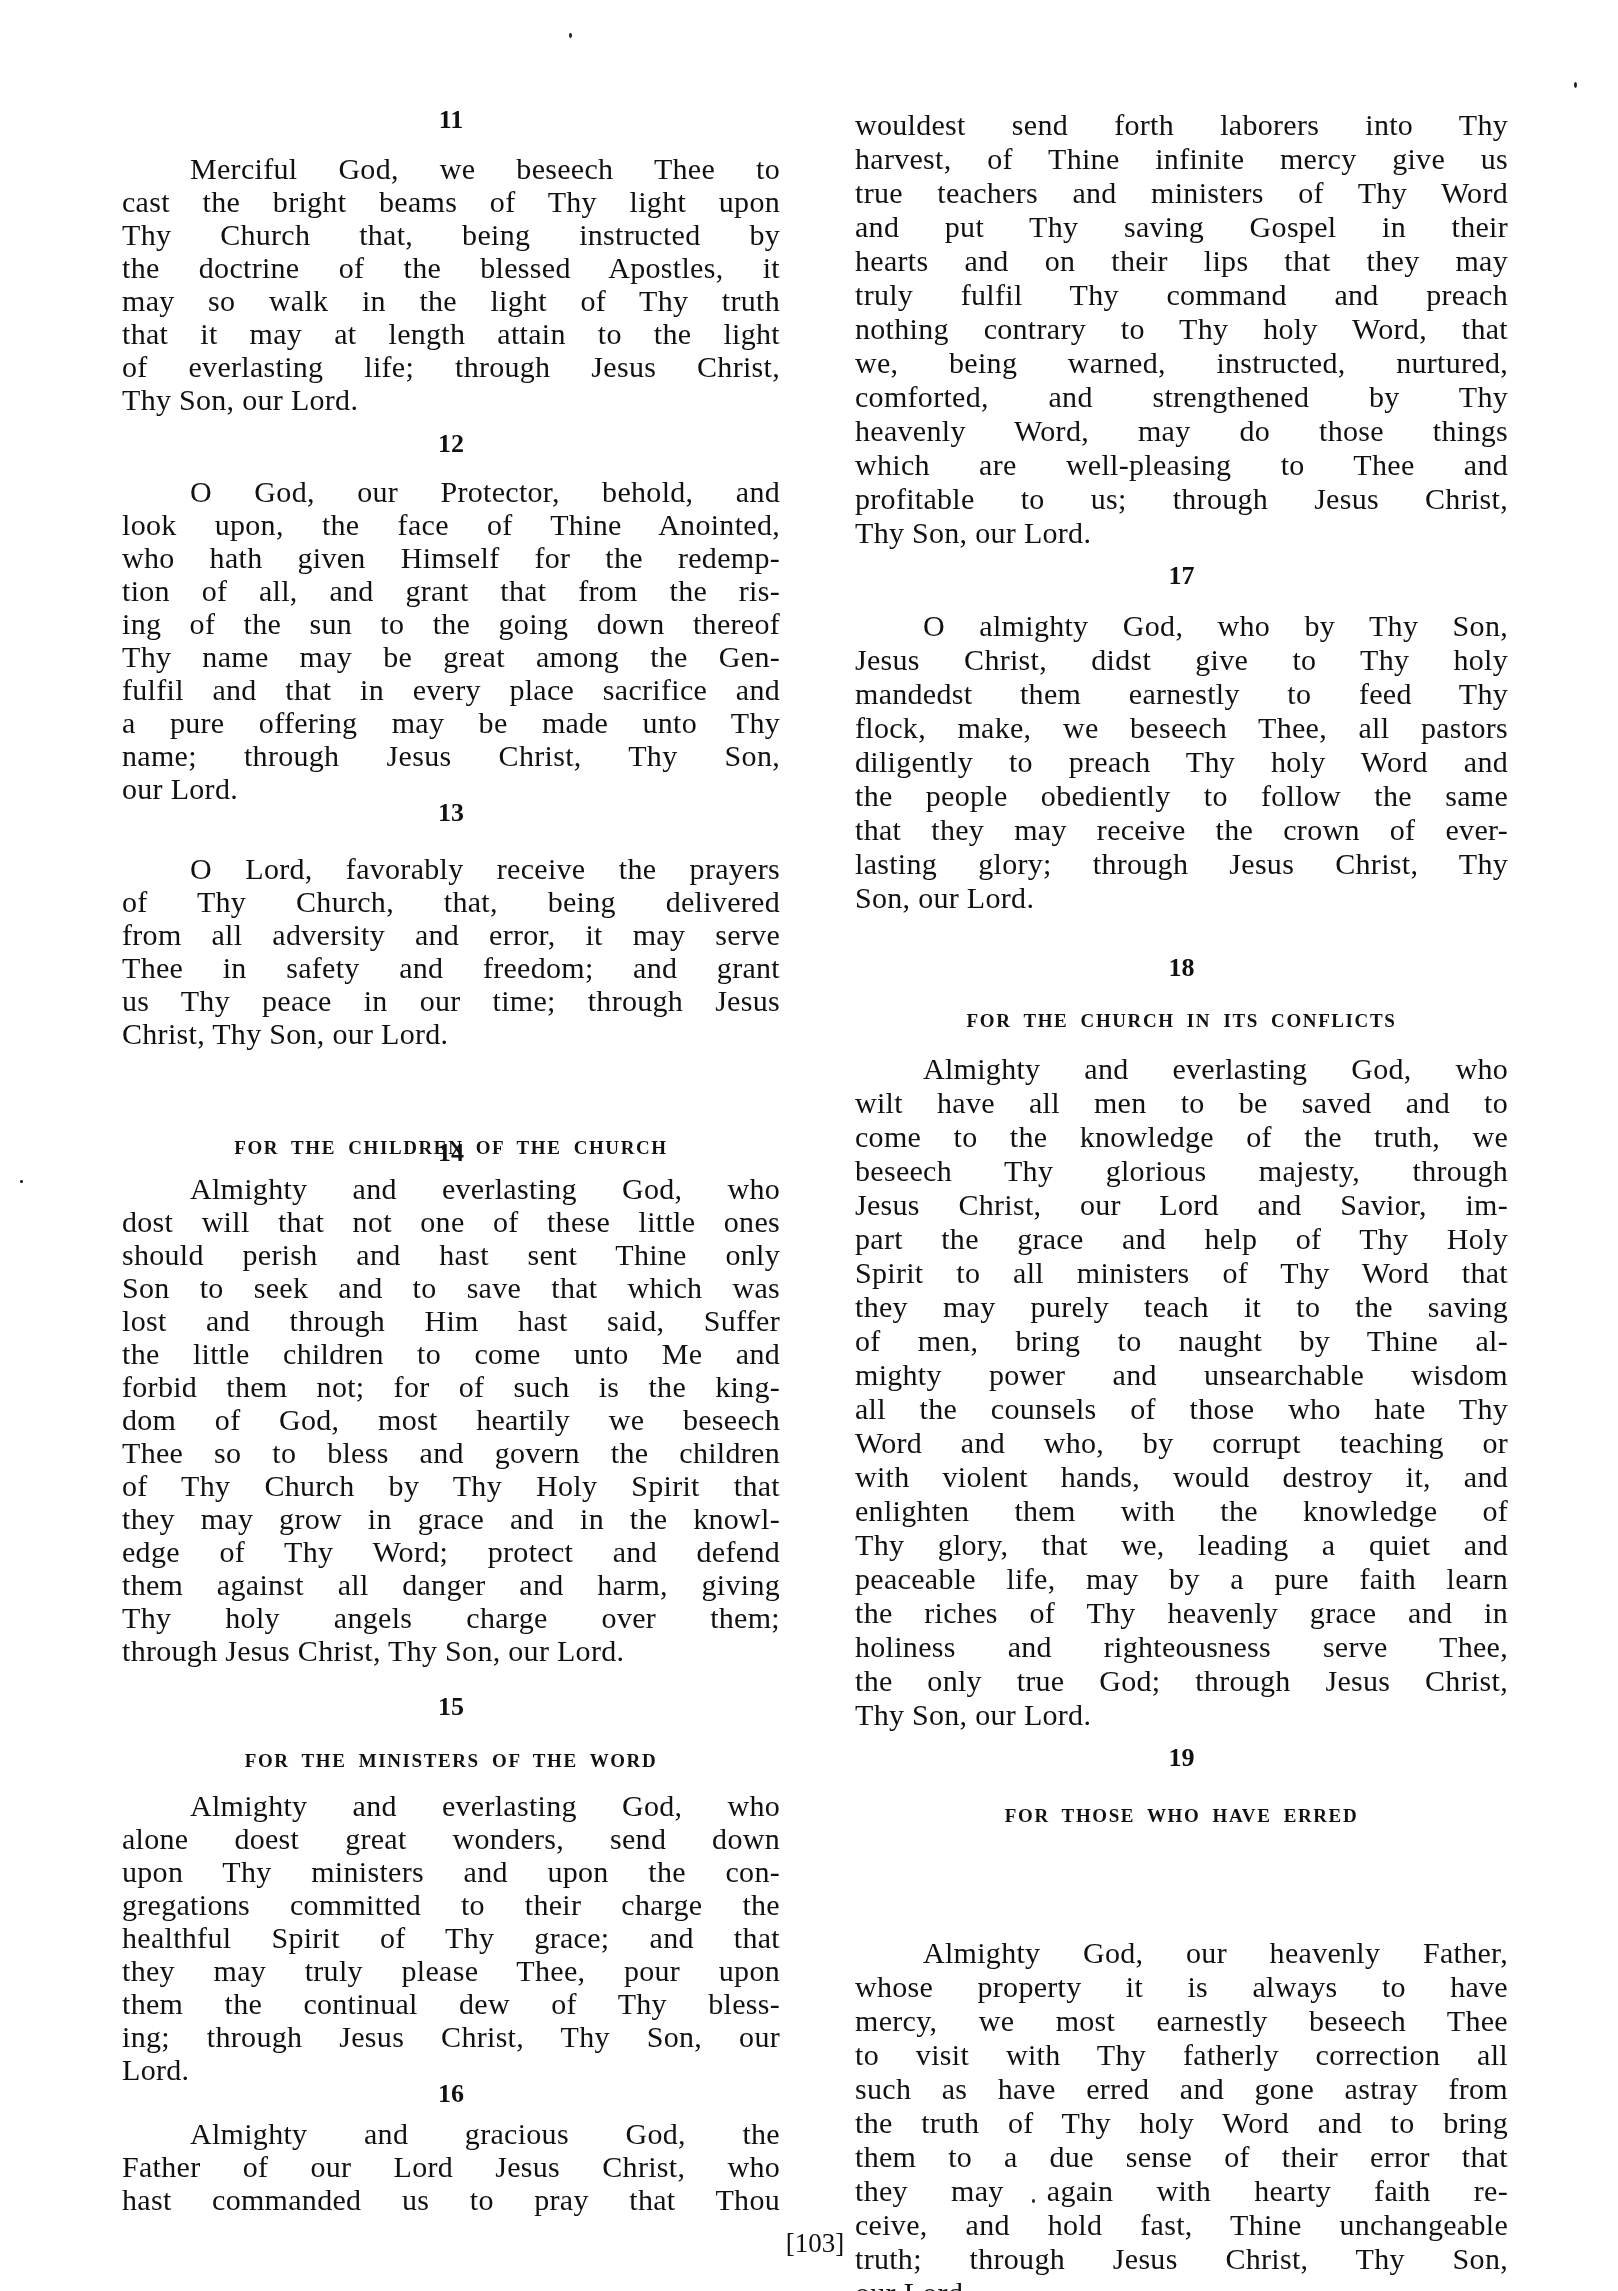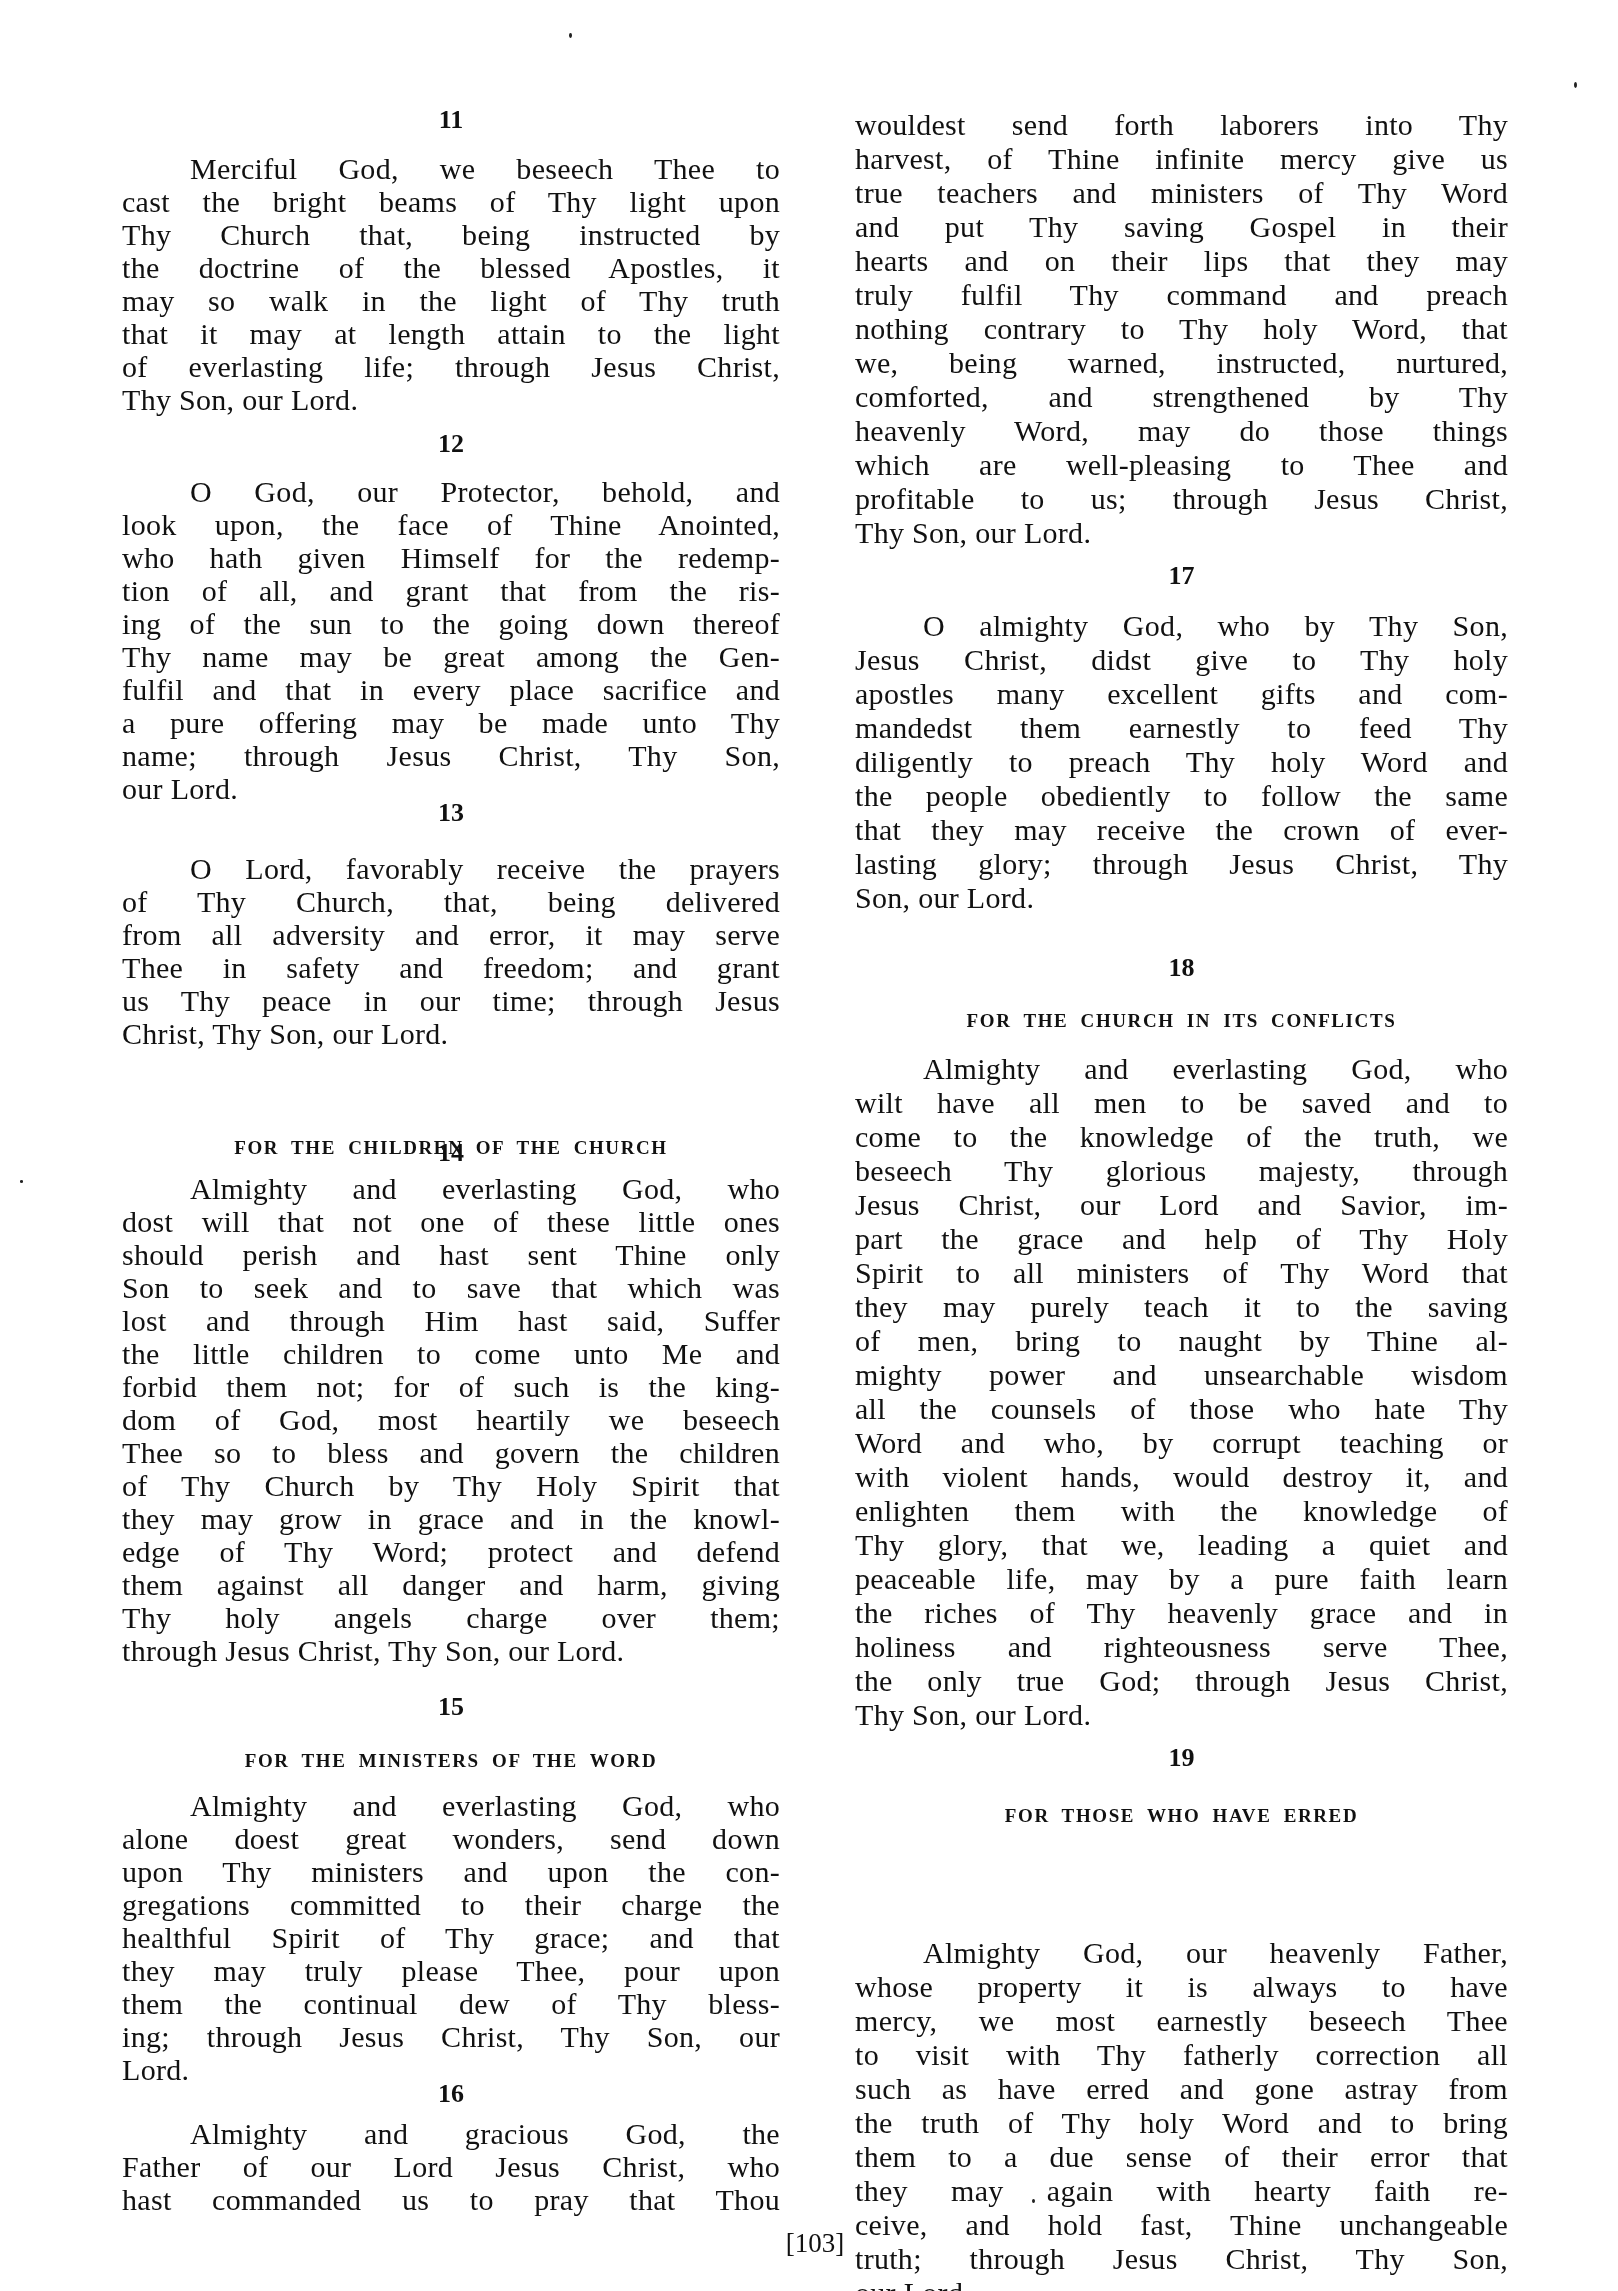--- a/index.html
+++ b/index.html
@@ -121,22 +121,22 @@
       <span class="line">heavenly Word, may do those things</span>
       <span class="line">which are well-pleasing to Thee and</span>
       <span class="line">profitable to us; through Jesus Christ,</span>
       <span class="line last">Thy Son, our Lord.</span>
     </div>
 
   <div class="num" style="top:561px;">17</div>
   <div class="para" style="top:609px;">
       <span class="line first">O almighty God, who by Thy Son,</span>
       <span class="line">Jesus Christ, didst give to Thy holy</span>
-      <span class="line">apostles many excellent gifts and com-</span>
       <span class="line">mandedst them earnestly to feed Thy</span>
+      <span class="line">flock, make, we beseech Thee, all pastors</span>
       <span class="line">diligently to preach Thy holy Word and</span>
       <span class="line">the people obediently to follow the same</span>
       <span class="line">that they may receive the crown of ever-</span>
       <span class="line">lasting glory; through Jesus Christ, Thy</span>
       <span class="line last">Son, our Lord.</span>
     </div>
 
   <div class="num" style="top:953px;">18</div>
   <div class="title" style="top:1008px;">FOR THE CHURCH IN ITS CONFLICTS</div>
   <div class="para" style="top:1052px;">

